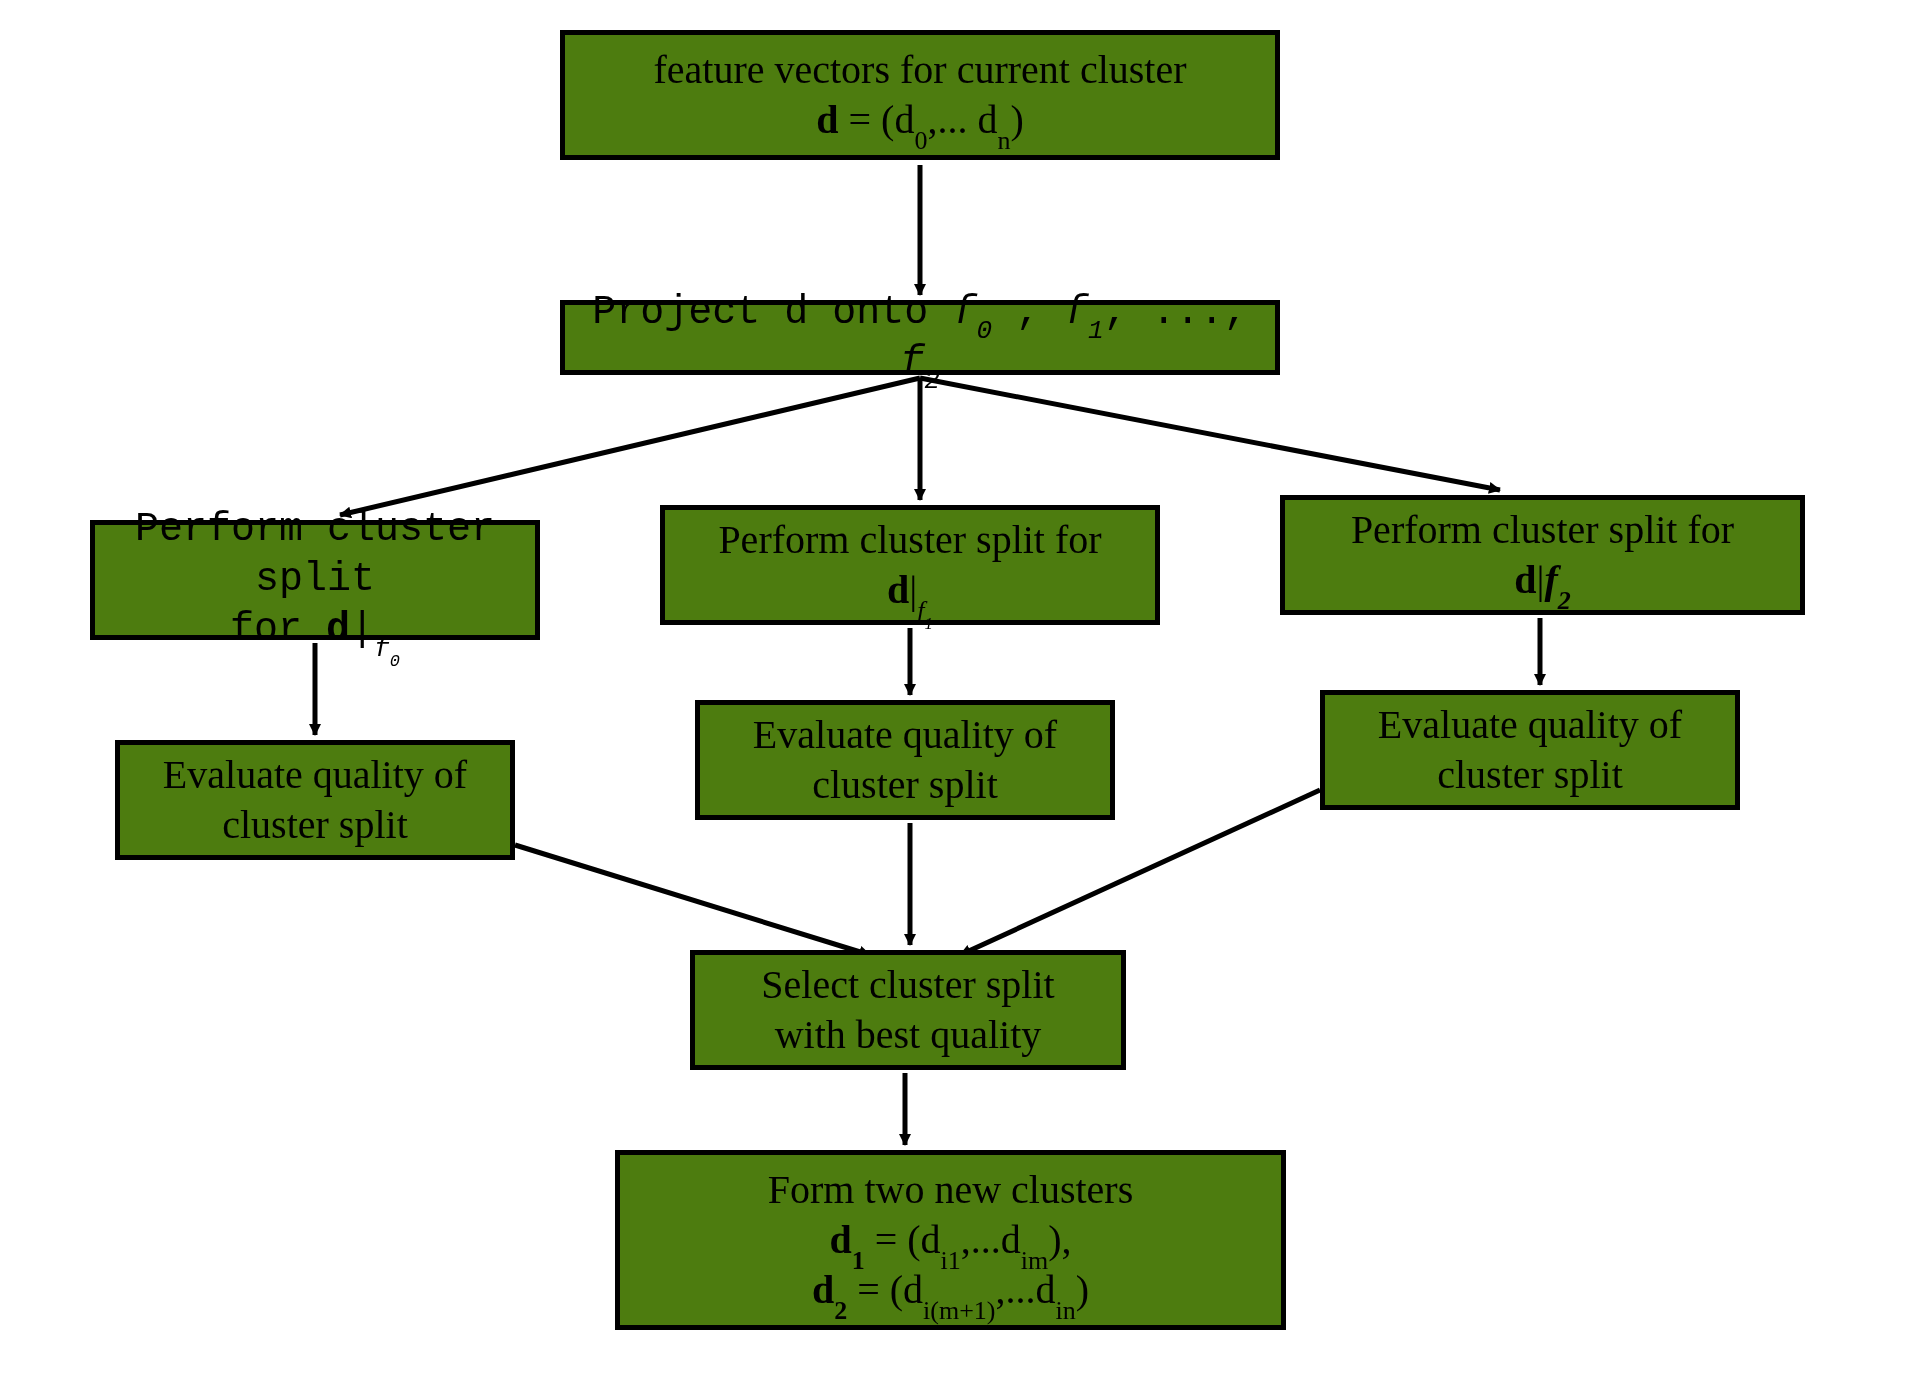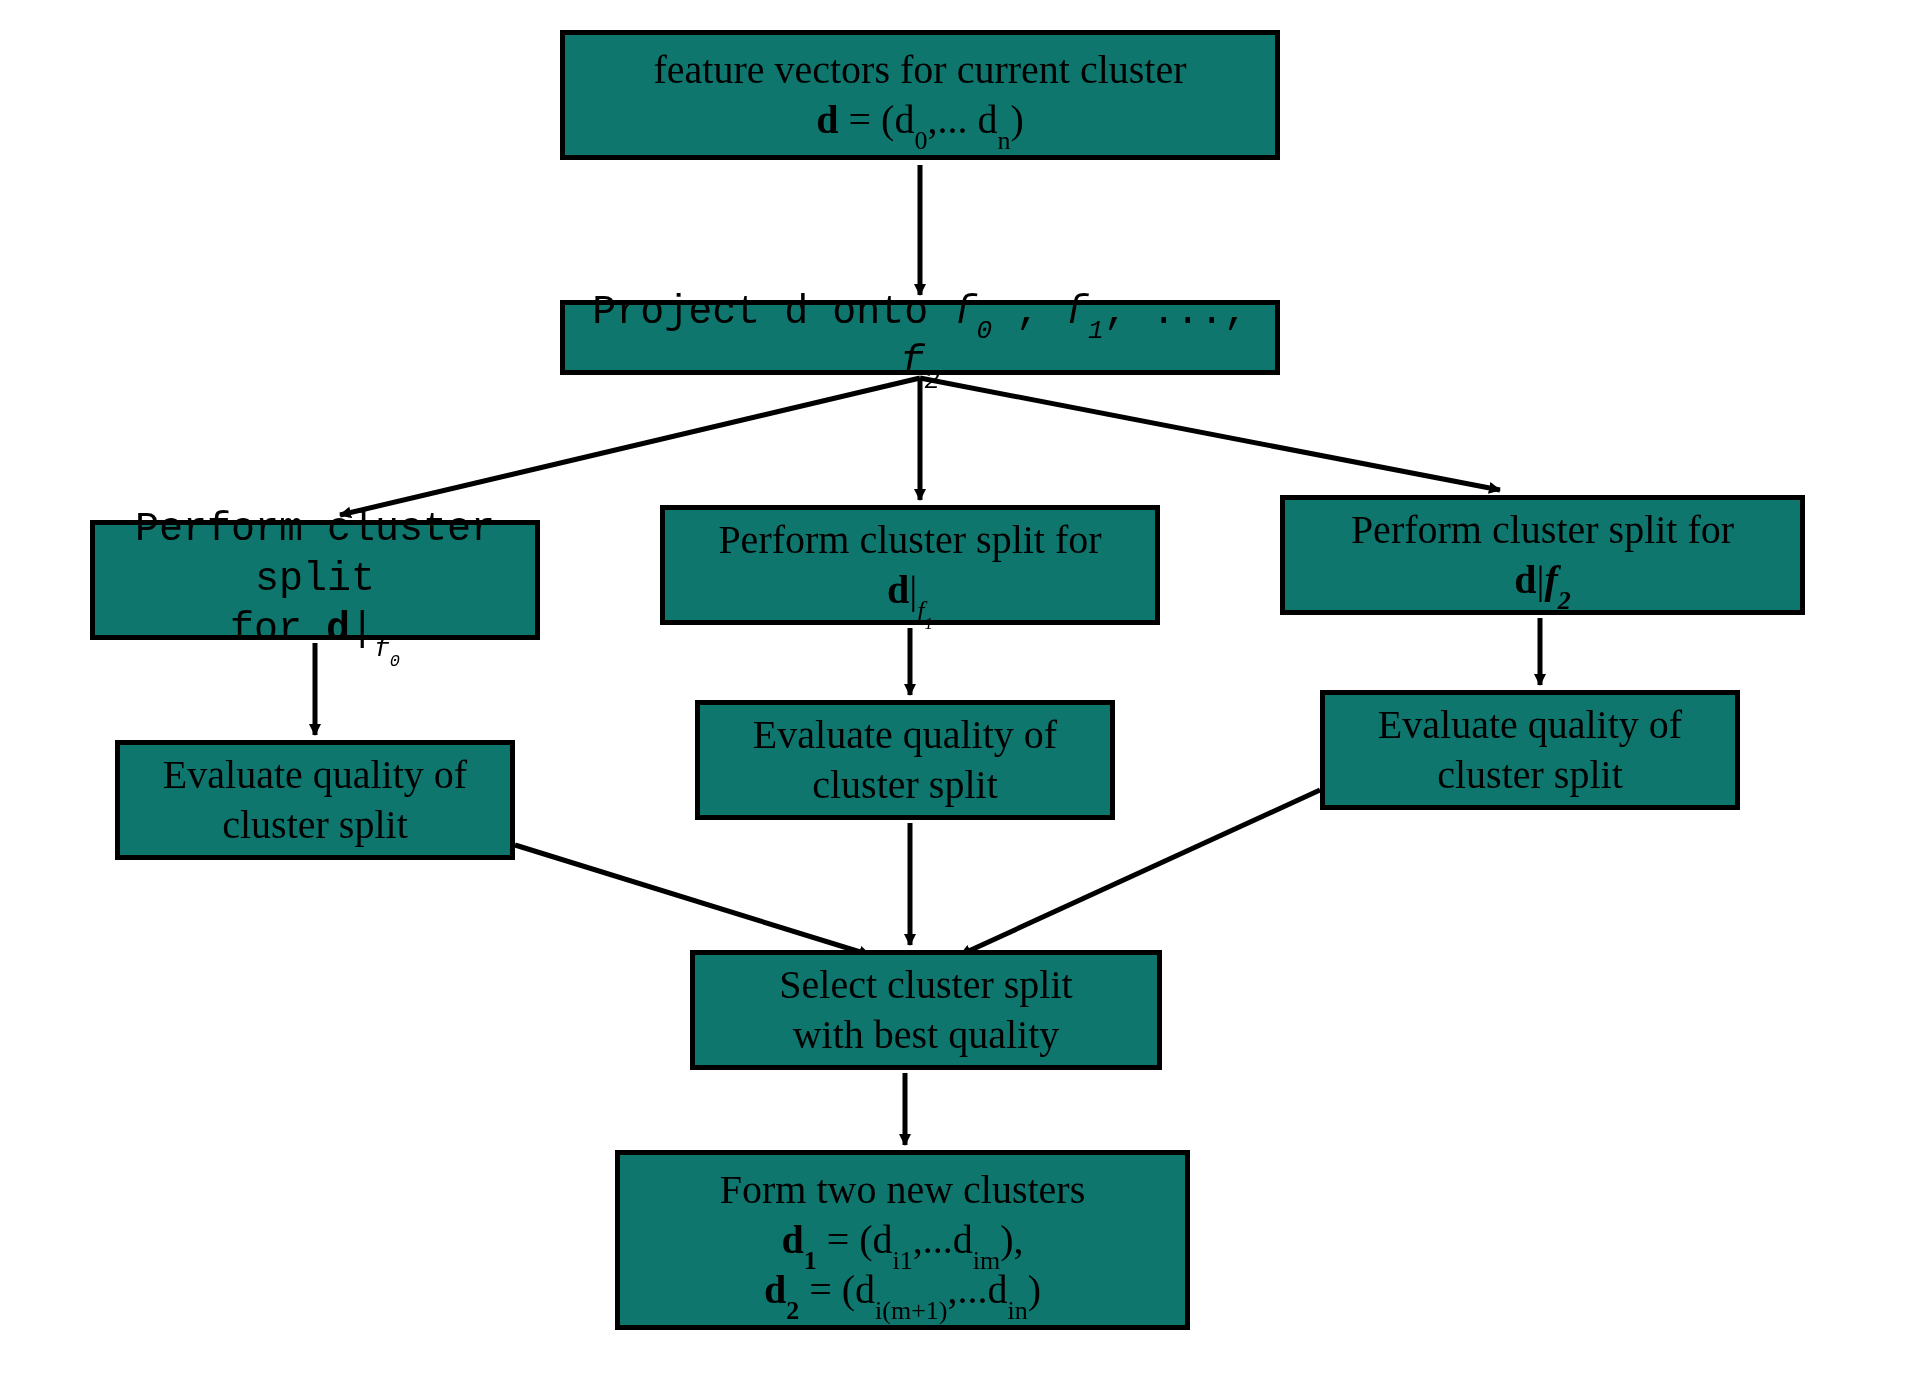--- a/index.html
+++ b/index.html
@@ -7,21 +7,21 @@
     padding: 0;
     width: 1918px;
     height: 1391px;
     background: #ffffff;
     font-family: "Times New Roman", Times, serif;
     color: #000000;
   }
   .box {
     position: absolute;
     border: 5px solid #000;
-    background: #0f766e;
+    background: #4d7c0f;
     text-align: center;
     display: flex;
     flex-direction: column;
     justify-content: center;
     align-items: center;
     padding: 6px 10px;
     box-sizing: border-box;
     font-size: 40px;
     line-height: 1.25;
   }
@@ -43,22 +43,22 @@
   }
   
   #box-feature { left: 560px; top: 30px;  width: 720px; height: 130px; }
   #box-project { left: 560px; top: 300px; width: 720px; height: 75px;  font-size: 40px; font-family: Liberation Mono, monospace;}
   #box-split-0 { left: 90px;  top: 520px; width: 450px; height: 120px; font-family: Liberation Mono, monospace; }
   #box-split-1 { left: 660px; top: 505px; width: 500px; height: 120px; }
   #box-split-2 { left: 1280px;top: 495px; width: 525px; height: 120px; }
   #box-eval-0  { left: 115px; top: 740px; width: 400px; height: 120px; }
   #box-eval-1  { left: 695px; top: 700px; width: 420px; height: 120px; }
   #box-eval-2  { left: 1320px;top: 690px; width: 420px; height: 120px; }
-  #box-select  { left: 690px; top: 950px; width: 472px; height: 120px; }
-  #box-form    { left: 615px; top: 1150px;width: 575px; height: 180px; }
+  #box-select  { left: 690px; top: 950px; width: 436px; height: 120px; }
+  #box-form    { left: 615px; top: 1150px;width: 671px; height: 180px; }
 </style>
 </head>
 <body>
 
 <svg class="arrows">
   <defs>
     <marker id="arrowhead" markerWidth="14" markerHeight="14" refX="11" refY="6" orient="auto" markerUnits="userSpaceOnUse">
       <path d="M0,0 L12,6 L0,12 Z" fill="#000"></path>
     </marker>
   </defs>

